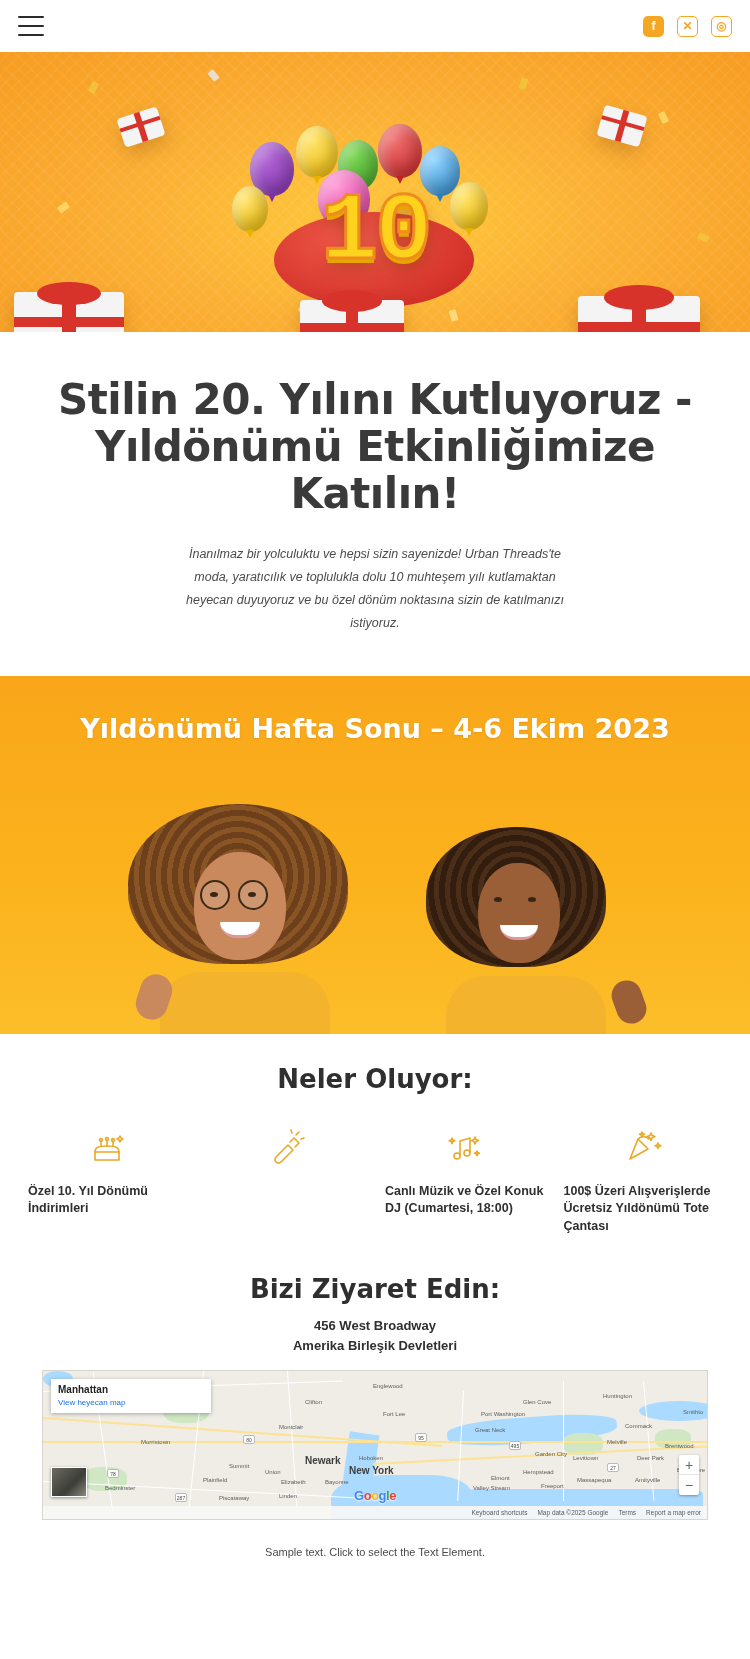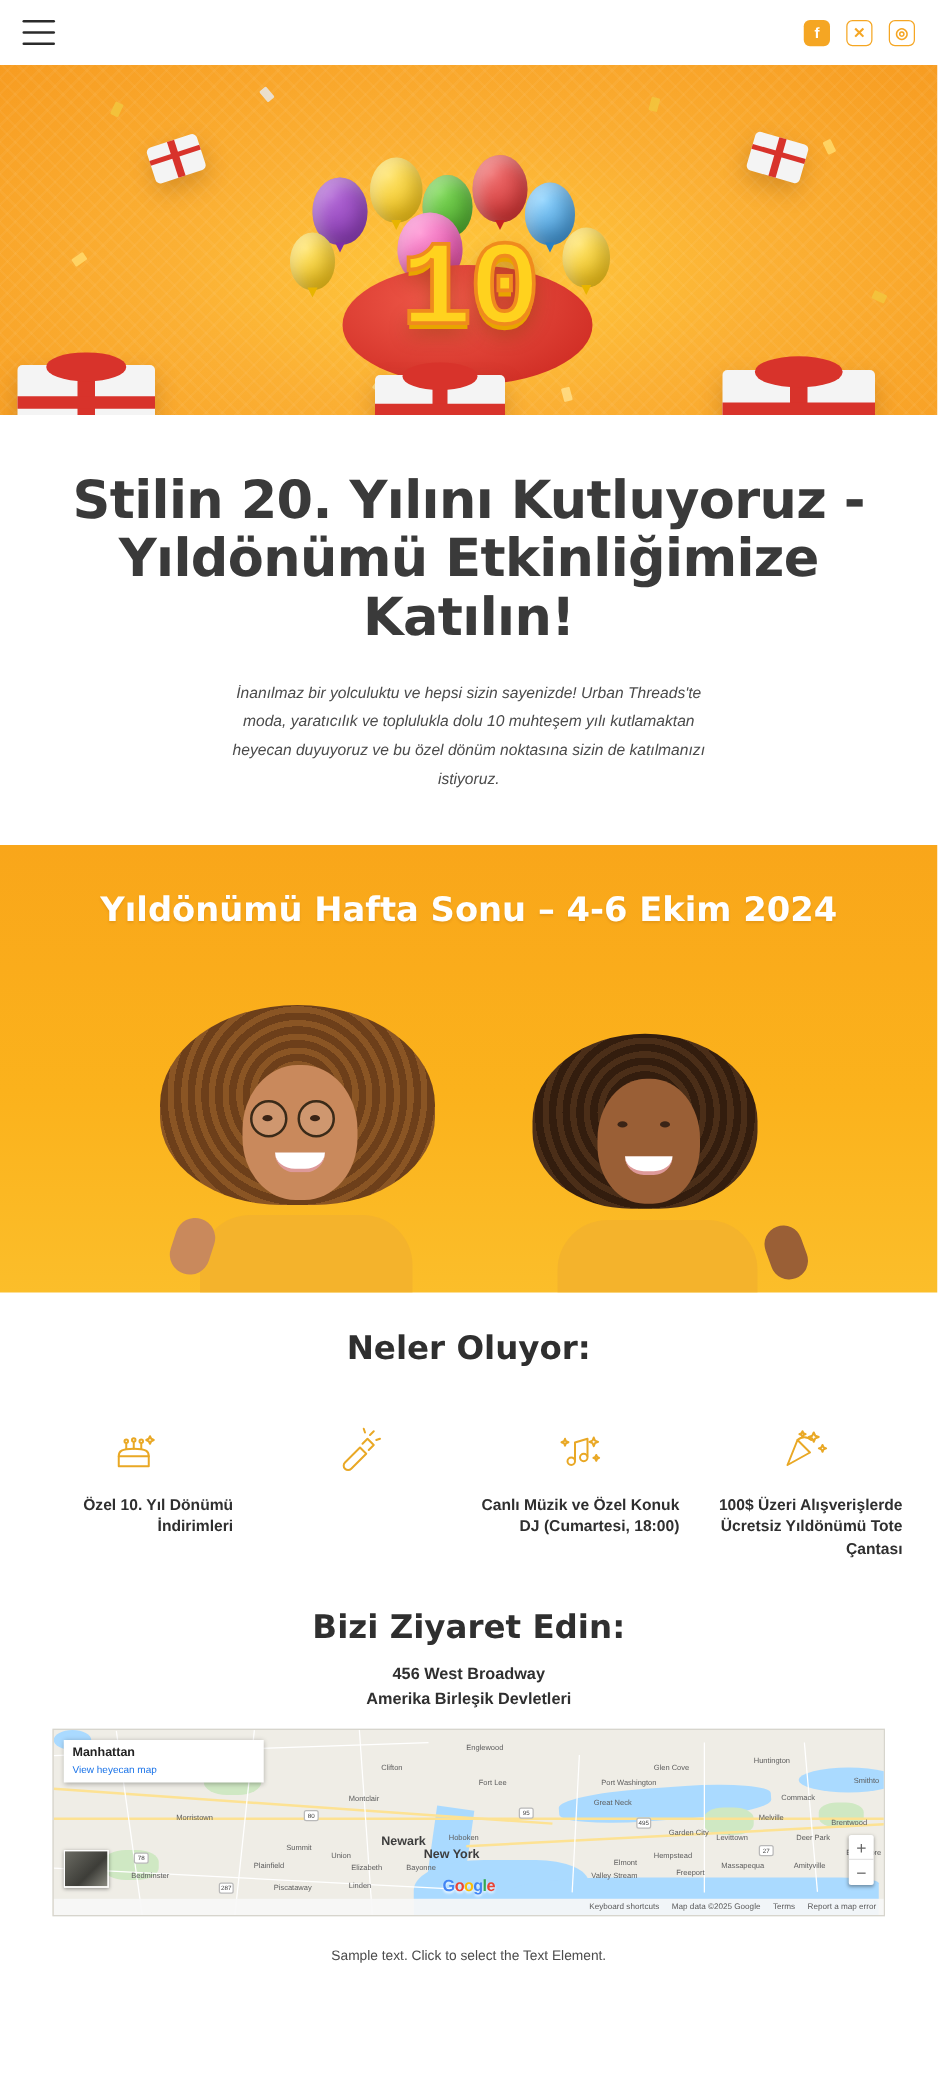--- a/index.html
+++ b/index.html
@@ -214,30 +214,30 @@
     background: #ffffff;
     padding: 30px 22px 0;
     flex: 0 0 auto;
   }
   .features h3 {
     text-align: center;
     font-size: 26px;
     font-weight: 800;
     color: #2f2f2f;
     font-family: "DejaVu Sans", sans-serif;
-    margin-bottom: 42px;
+    margin-bottom: 29px;
   }
   .feature-row {
     display: flex;
     justify-content: space-between;
     gap: 8px;
   }
   .feature {
     flex: 1 1 0;
-    text-align: right;
+    text-align: left;
     padding: 0 6px;
   }
   .feature .ficon {
     height: 48px;
     display: flex;
     align-items: center;
     justify-content: center;
     margin-bottom: 12px;
   }
   .feature .flabel {
@@ -451,21 +451,21 @@
       <div class="band-h"></div>
     </div>
   </div>
 
   <div class="intro">
     <h1>Stilin 20. Yılını Kutluyoruz - Yıldönümü Etkinliğimize Katılın!</h1>
     <p>İnanılmaz bir yolculuktu ve hepsi sizin sayenizde! Urban Threads'te moda, yaratıcılık ve toplulukla dolu 10 muhteşem yılı kutlamaktan heyecan duyuyoruz ve bu özel dönüm noktasına sizin de katılmanızı istiyoruz.</p>
   </div>
 
   <div class="event">
-    <h2>Yıldönümü Hafta Sonu – 4-6 Ekim 2024</h2>
+    <h2>Yıldönümü Hafta Sonu – 4-6 Ekim 2023</h2>
     <div class="people">
 
       <div class="person" style="left:120px;bottom:0;width:250px;height:230px;">
         <div class="hair" style="left:8px;top:0;width:220px;height:160px;background:repeating-radial-gradient(circle at 50% 45%,#8a5524 0 5px,#6d3f1a 5px 11px);"></div>
         <div class="face" style="left:74px;top:48px;width:92px;height:108px;background:#C9895C;"></div>
         <div class="glasses-ring" style="left:80px;top:76px;"></div>
         <div class="glasses-ring" style="left:118px;top:76px;"></div>
         <div class="eye" style="left:90px;top:88px;"></div>
         <div class="eye" style="left:128px;top:88px;"></div>
         <div class="smile" style="left:100px;top:118px;width:40px;height:16px;"></div>
@@ -598,21 +598,21 @@
           <div class="map-label" style="left: 432px; top: 56px;">Great Neck</div>
           <div class="map-label" style="left: 582px; top: 52px;">Commack</div>
           <div class="map-label" style="left: 98px; top: 68px;">Morristown</div>
           <div class="map-label" style="left: 564px; top: 68px;">Melville</div>
           <div class="map-label" style="left: 622px; top: 72px;">Brentwood</div>
           <div class="map-label" style="left: 492px; top: 80px;">Garden City</div>
           <div class="map-label big" style="left: 262px; top: 84px;">Newark</div>
           <div class="map-label" style="left: 316px; top: 84px;">Hoboken</div>
           <div class="map-label" style="left: 530px; top: 84px;">Levittown</div>
           <div class="map-label" style="left: 594px; top: 84px;">Deer Park</div>
-          <div class="map-label big" style="left: 296px; top: 94px;">New York</div>
+          <div class="map-label big" style="left: 306px; top: 94px;">New York</div>
           <div class="map-label" style="left: 186px; top: 92px;">Summit</div>
           <div class="map-label" style="left: 222px; top: 98px;">Union</div>
           <div class="map-label" style="left: 480px; top: 98px;">Hempstead</div>
           <div class="map-label" style="left: 634px; top: 96px;">Bay Shore</div>
           <div class="map-label" style="left: 160px; top: 106px;">Plainfield</div>
           <div class="map-label" style="left: 238px; top: 108px;">Elizabeth</div>
           <div class="map-label" style="left: 282px; top: 108px;">Bayonne</div>
           <div class="map-label" style="left: 448px; top: 104px;">Elmont</div>
           <div class="map-label" style="left: 534px; top: 106px;">Massapequa</div>
           <div class="map-label" style="left: 592px; top: 106px;">Amityville</div>

